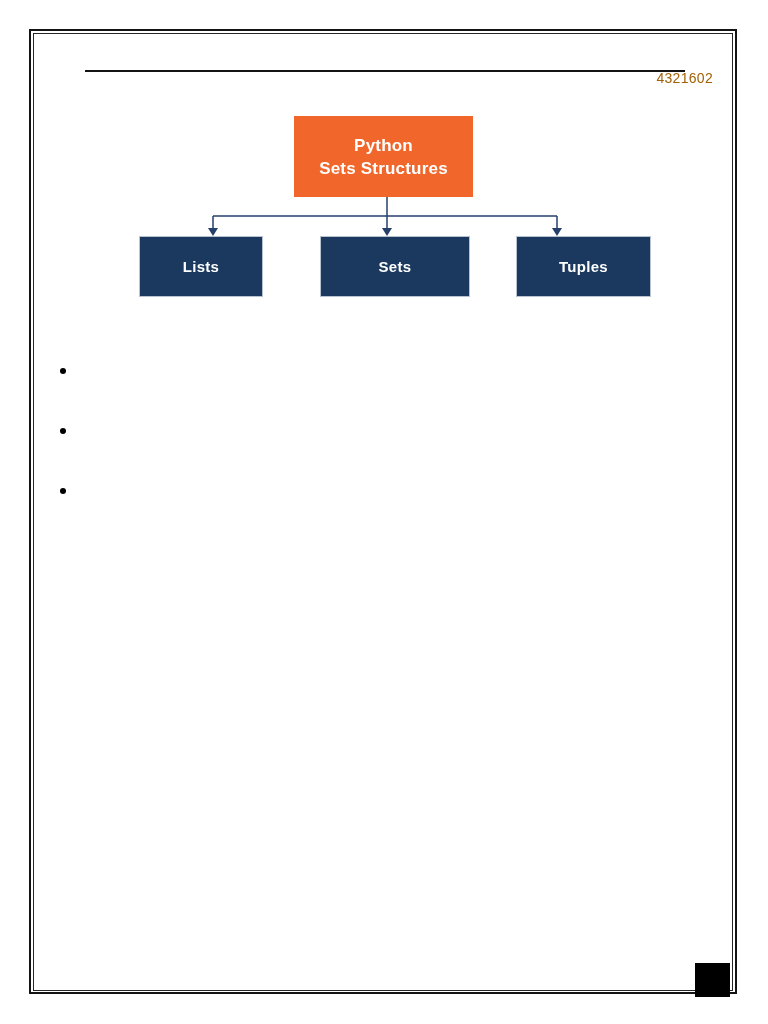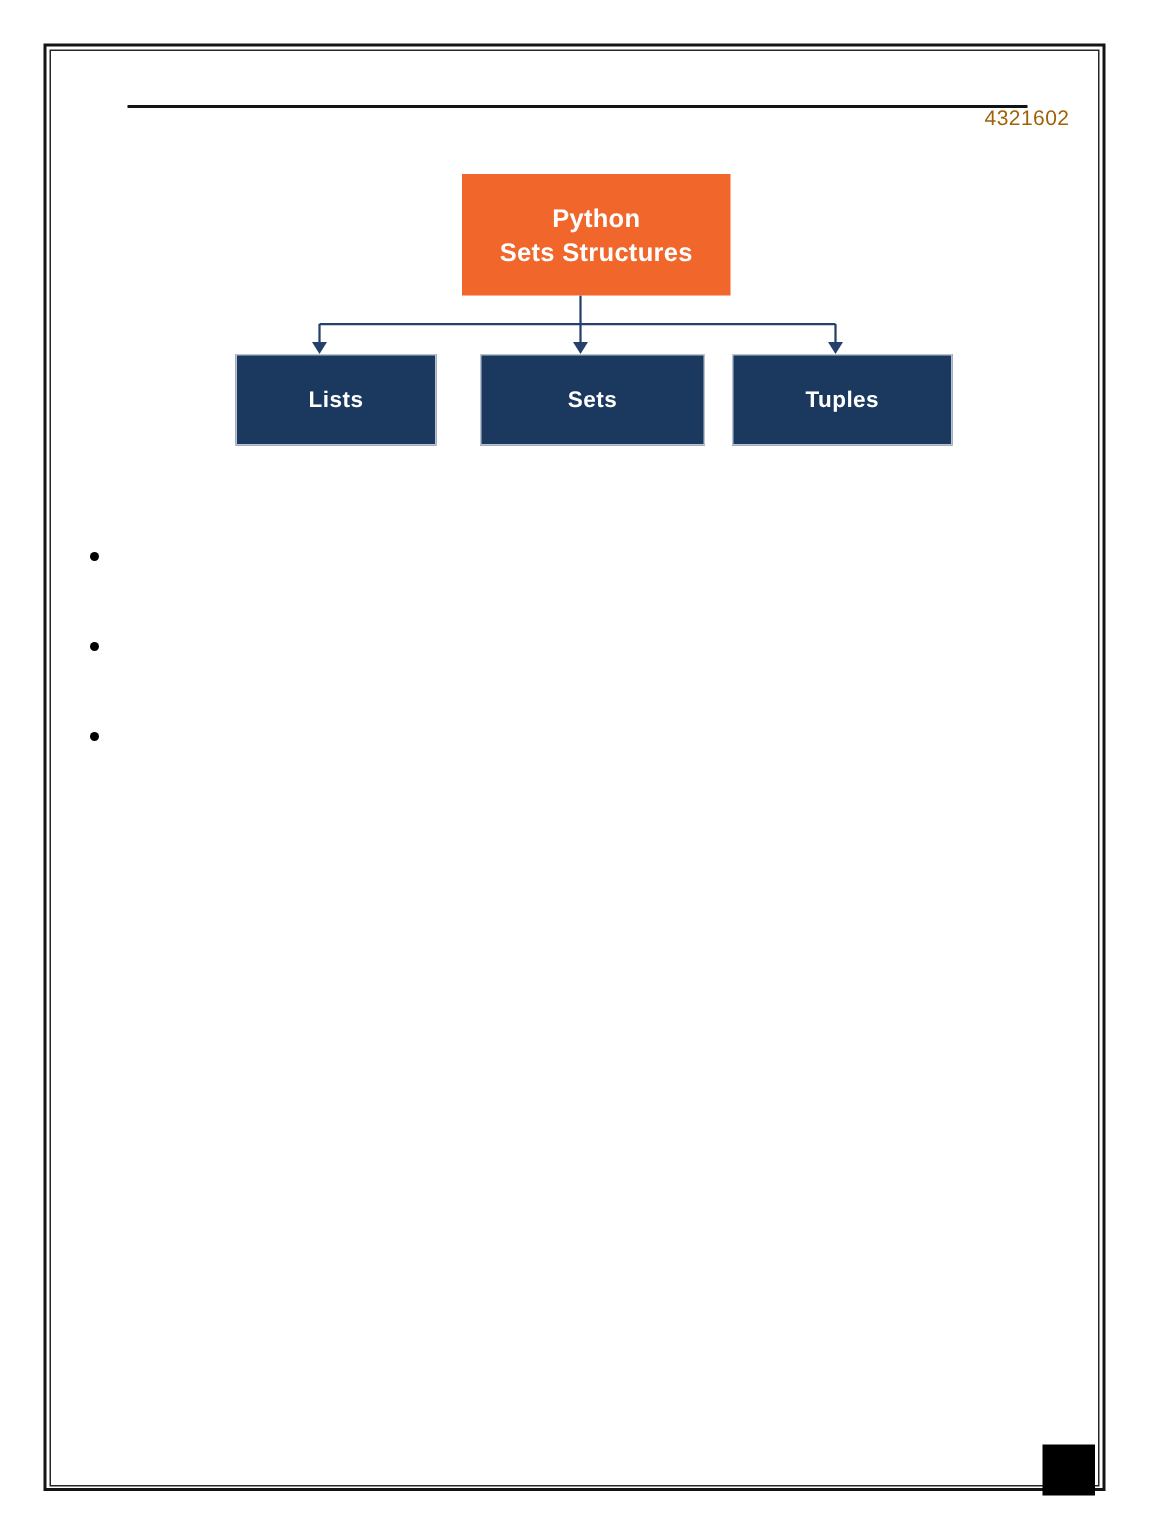--- a/index.html
+++ b/index.html
@@ -49,38 +49,38 @@
     display: flex;
     flex-direction: column;
     align-items: center;
     justify-content: center;
     text-align: center;
     color: #ffffff;
     font-weight: 700;
     box-sizing: border-box;
   }
   .root-node {
-    left: 308px; top: 116px;
+    left: 294px; top: 116px;
     width: 179px; height: 81px;
     background: #F0662B;
     font-size: 17px;
     line-height: 23px;
     letter-spacing: 0.2px;
   }
   .child-node {
     top: 236px;
     height: 61px;
     background: #1B395E;
     border: 1px solid #b9c2cf;
     font-size: 15px;
     letter-spacing: 0.3px;
   }
-  .child-lists  { left: 157px; width: 134px; }
+  .child-lists  { left: 139px; width: 124px; }
   .child-sets   { left: 320px; width: 150px; }
-  .child-tuples { left: 488px; width: 147px; }
+  .child-tuples { left: 516px; width: 135px; }
   .connector-svg {
     position: absolute;
     left: 0; top: 0;
     width: 768px; height: 1024px;
     pointer-events: none;
   }
   .bullet {
     position: absolute;
     left: 60px;
     width: 6px; height: 6px;

